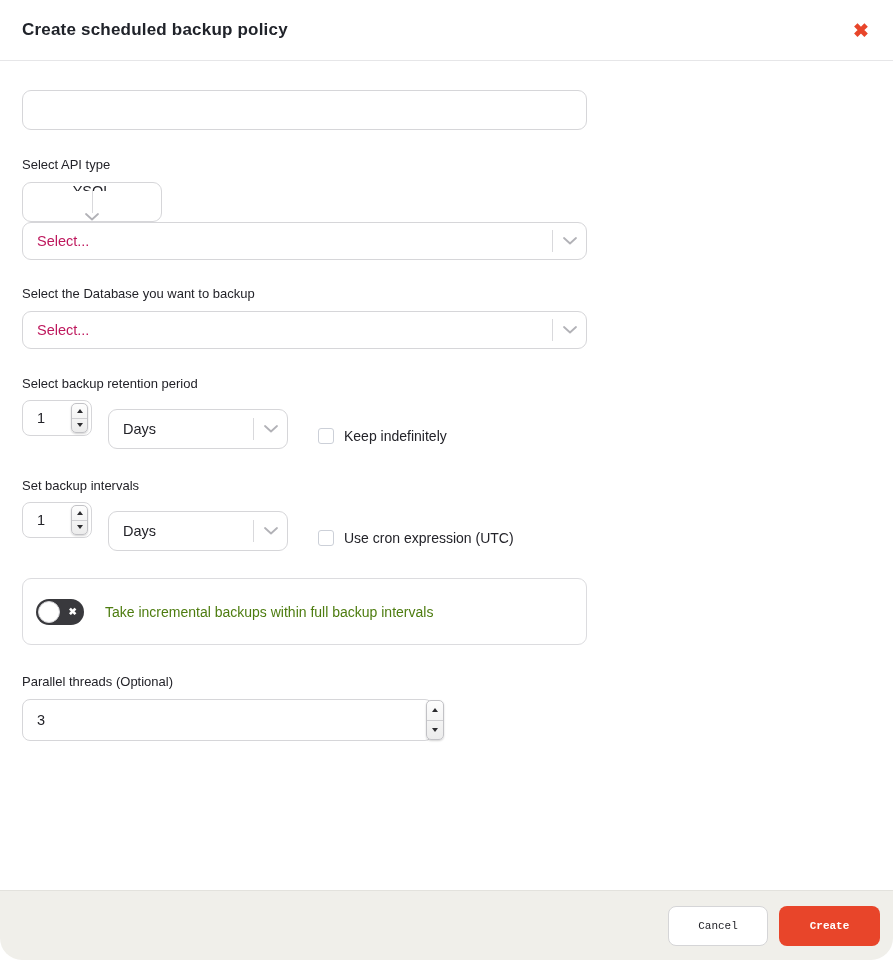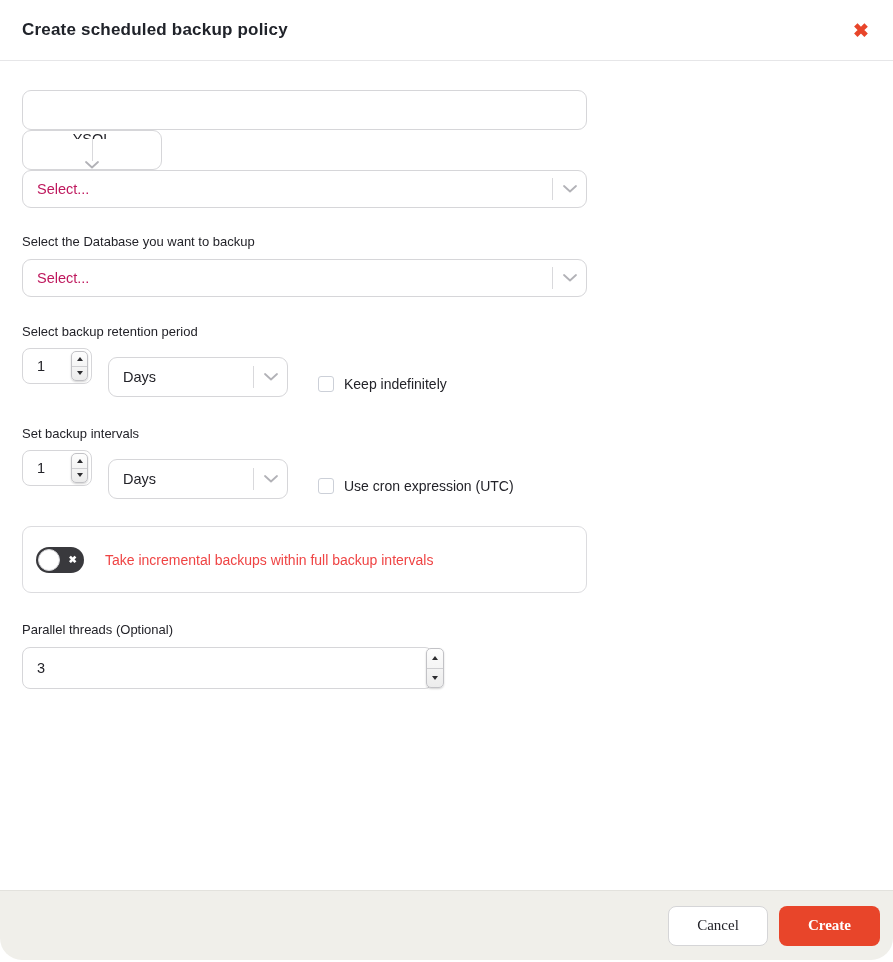--- a/index.html
+++ b/index.html
@@ -37,58 +37,59 @@
 
   .unit-select { width:180px; height:40px; margin-left:16px; margin-top:9px; }
   .check-group { display:flex; align-items:flex-end; margin-left:30px; margin-top:28px; cursor:pointer; }
   .checkbox { width:16px; height:16px; border:1px solid #ccd0d8; border-radius:3px; background:#fff; flex:none; }
   .check-label { font-size:14px; color:#232329; margin-left:10px; white-space:nowrap; }
 
   .toggle-box { width:565px; height:67px; border:1px solid #dcdcdf; border-radius:9px; display:flex; align-items:center; padding:0 13px; margin-top:27px; }
   .toggle { position:relative; width:48px; height:26px; background:#39393d; border-radius:13px; flex:none; cursor:pointer; }
   .knob { position:absolute; left:2px; top:2px; width:22px; height:22px; background:#fff; border:1px solid #d3d3d6; border-radius:50%; }
   .toggle-x { position:absolute; right:7px; top:50%; transform:translateY(-50%); color:#fff; font-size:10px; font-weight:700; line-height:1; }
-  .toggle-label { margin-left:21px; font-size:14px; color:#ef4444; }
+  .toggle-label { margin-left:21px; font-size:14px; color:#4d7c0f; }
 
   .threads-wrap { width:411px; margin-top:8px; }
   .threads-input { width:411px; height:42px; border-radius:8px; }
   .spinner-lg { right:-11px; top:1px; height:40px; width:18px; }
 
   
   .s-api { margin-top:27px; }
   .s-storage { margin-top:56px; }
   .s-db { margin-top:26px; }
   .s-retention { margin-top:27px; }
   .s-intervals { margin-top:29px; }
   .s-threads { margin-top:29px; }
   .mt8 { margin-top:8px; }
 
   .api-select { width:140px; height:40px;flex-direction:column; }
   .wide-select { width:565px; height:38px; }
 
   
   .footer { position:absolute; left:0; right:0; bottom:0; height:70px; background:#f0efea; border-top:1px solid #e3e2dd; display:flex; align-items:center; justify-content:flex-end; padding-right:13px; }
-  .btn { height:40px; border-radius:8px; font-size:15px; display:flex; align-items:center; justify-content:center; cursor:pointer; font-family:Liberation Serif, serif; }
+  .btn { height:40px; border-radius:8px; font-size:11px; display:flex; align-items:center; justify-content:center; cursor:pointer; font-family:Liberation Mono, monospace; }
   .btn-cancel { width:100px; background:#fff; border:1px solid #d5d5d7; color:#232329; }
   .btn-create { width:101px; background:#e8452a; border:none; color:#fff; font-weight:700; margin-left:11px; }
 </style>
 </head>
 <body>
 
 <div class="modal">
 
   <div class="header">
     <div class="title">Create scheduled backup policy</div>
     <div class="close">✖</div>
   </div>
 
   <div class="body">
 
     <input class="text-input" type="text" value="" style="">
 
+    <div class="flabel mb9 s-api">Select API type</div>
     <div class="select api-select">
       <div class="sel-text">YSQL</div>
       <div class="sel-div"></div>
       <div class="sel-chev">
         <svg width="14" height="8" viewBox="0 0 14 8">
             <path d="M1 1 L7 6.5 L13 1" stroke="#b2b2b7" stroke-width="1.8" fill="none" stroke-linecap="round" stroke-linejoin="round"></path>
           </svg>
       </div>
     </div>
 

